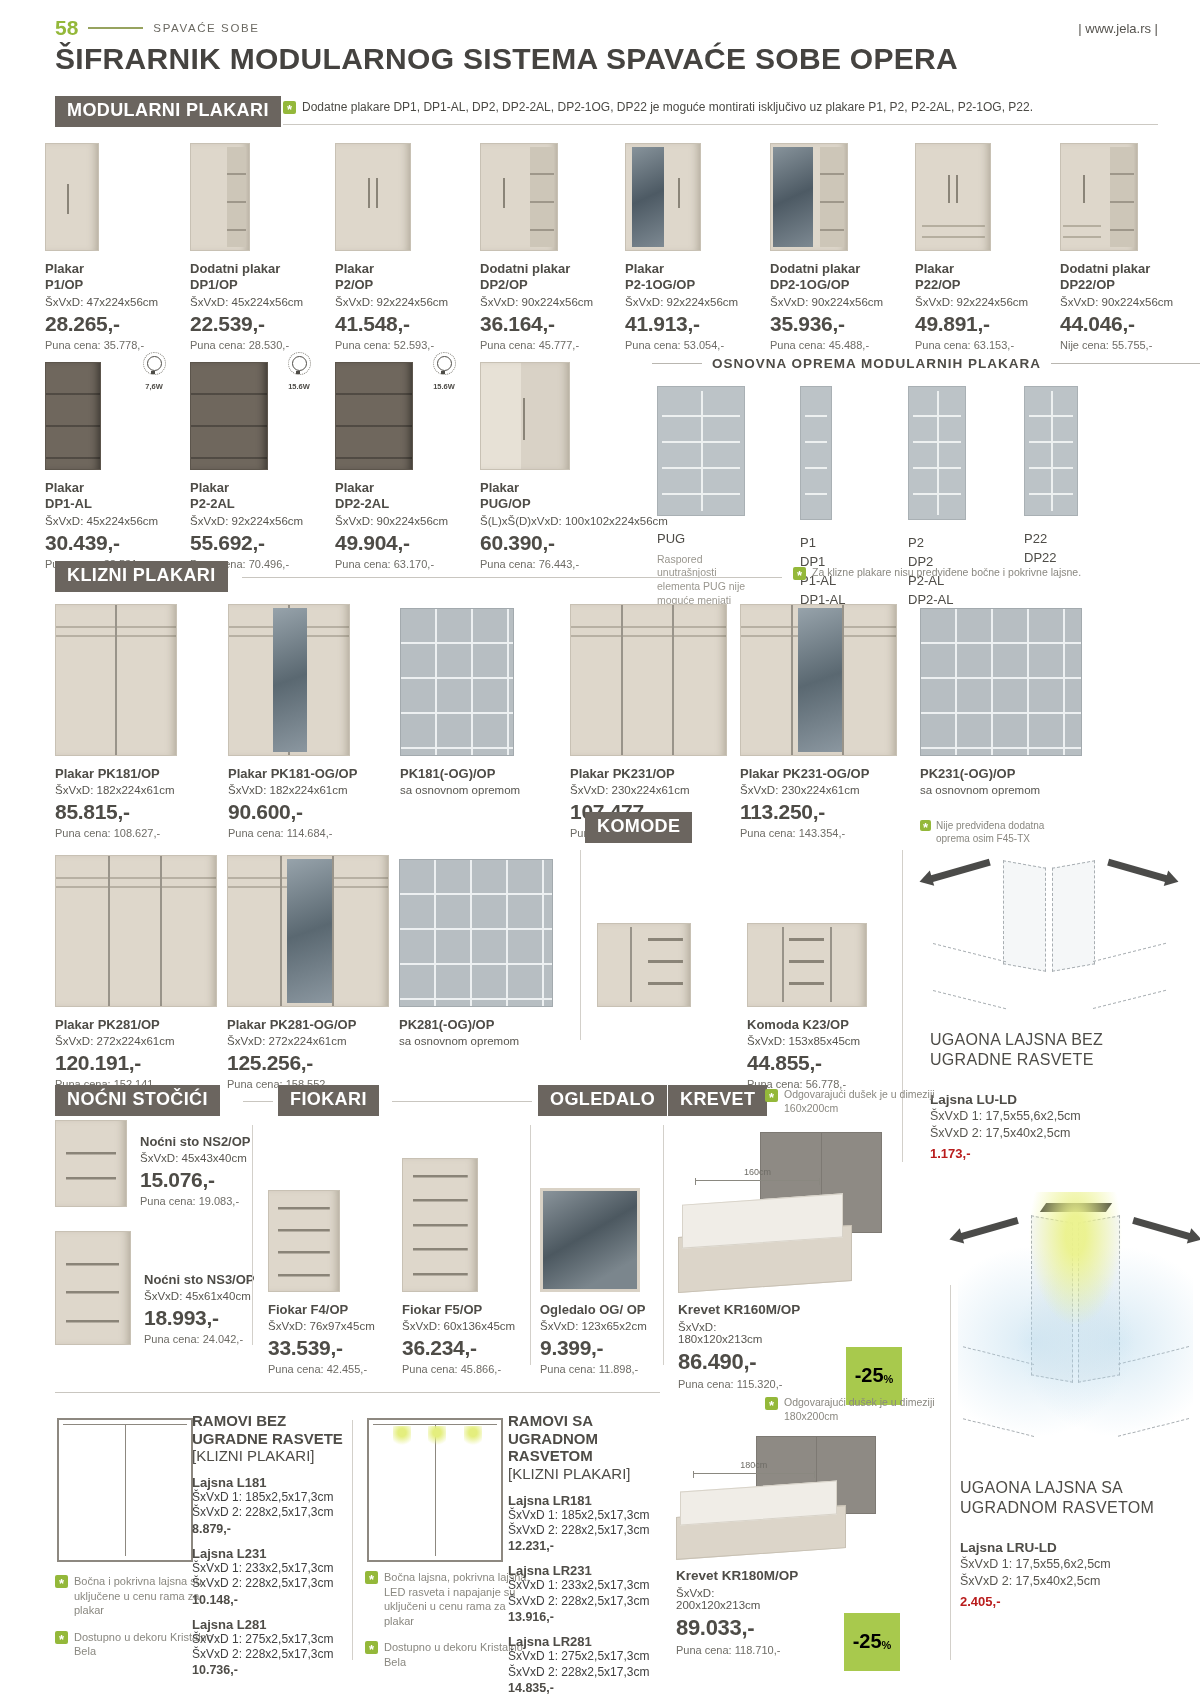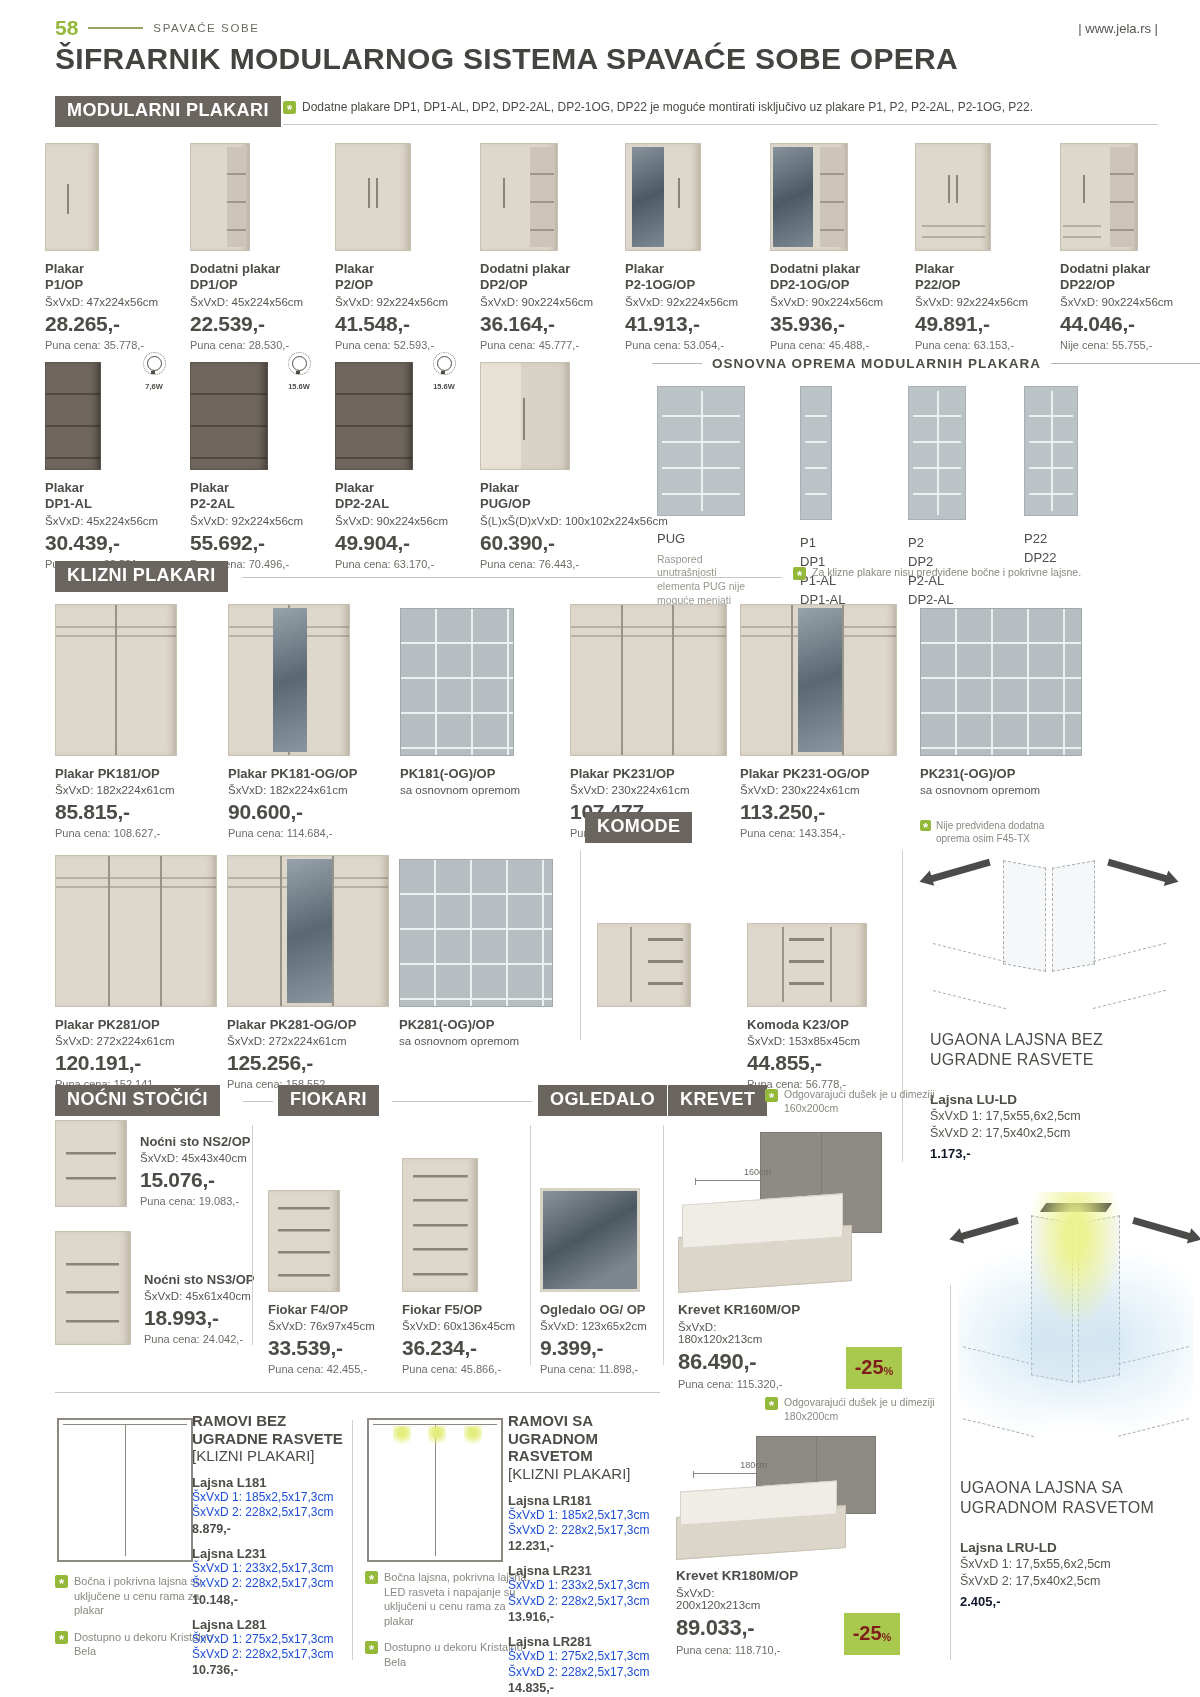--- a/index.html
+++ b/index.html
@@ -136,36 +136,36 @@
   .bedimg{position:relative;}
   .bed-head{position:absolute;right:5%;top:0;width:56%;height:62%;background:#8e8a84;border:1px solid #7d7973;}
   .bed-head::before{content:'';position:absolute;left:50%;top:0;bottom:0;width:1px;background:#7d7973;}
   .bed-base{position:absolute;left:0;bottom:3%;width:80%;height:34%;background:#dcd5c9;border:1px solid #c8c1b4;transform:skewY(-4deg);}
   .bed-matt{position:absolute;left:2%;bottom:31%;width:74%;height:26%;background:#f0ede7;border:1px solid #d8d3c9;transform:skewY(-4deg);}
   .bed-dim{position:absolute;left:8%;top:30%;width:58%;height:0;border-top:1px solid #8a8880;}
   .bed-dim::before,.bed-dim::after{content:'';position:absolute;top:-3px;width:1px;height:7px;background:#8a8880;}
   .bed-dim::before{left:0;} .bed-dim::after{right:0;}
   .bed-dim-label{position:absolute;left:50%;top:-14px;transform:translateX(-50%);font-size:9px;color:#6e6c66;}
   .pricerow{position:relative;margin-top:4px;padding-right:62px;}
-  .disc{position:absolute;right:0;top:-2px;width:56px;height:42px;background:#a8c94d;color:#7f1d1d;font-weight:bold;
+  .disc{position:absolute;right:0;top:-2px;width:56px;height:58px;background:#a8c94d;color:#000000;font-weight:bold;
         font-size:20px;display:flex;align-items:center;justify-content:center;}
   .disc .pct{font-size:11px;margin-top:6px;}
 
   
   .frame{position:absolute;border:2px solid #8d8880;background:#fff;}
   .frame::before{content:'';position:absolute;left:50%;top:4px;bottom:4px;width:1px;background:#8d8880;}
   .frame::after{content:'';position:absolute;left:4px;right:4px;top:4px;border-top:1px solid #8d8880;}
   .led-dot{position:absolute;top:6px;width:18px;height:22px;
     background:radial-gradient(circle at 50% 30%,#e4ee7e 0 4px,rgba(228,238,126,0) 70%);}
   .ramtext{position:absolute;display:flex;flex-direction:column;}
   .ram-title{font-weight:bold;font-size:15px;line-height:1.18;color:#4e4c47;}
   .ram-sub{font-size:15px;color:#4e4c47;line-height:1.18;}
   .laj{margin-top:10px;}
   .laj-name{font-weight:bold;font-size:13px;color:#4e4c47;}
-  .laj-dim{font-size:12px;color:#1d4ed8;line-height:1.28;white-space:nowrap;}
+  .laj-dim{font-size:12px;color:#404040;line-height:1.28;white-space:nowrap;}
   .laj-price{font-weight:bold;font-size:12.5px;color:#4e4c47;margin-top:1px;}
   .ram-notes{position:absolute;display:flex;flex-direction:column;gap:12px;}
   .ram-notes .gnote{font-size:11px;max-width:172px;}
 
   
   .corner{position:absolute;}
   .corner i{position:absolute;display:block;}
   .c-slab-l{left:31%;top:10%;width:17%;height:58%;background:#f5f7f8;border:1px dashed #a8aeb2;transform:skewY(10deg);}
   .c-slab-r{right:31%;top:10%;width:17%;height:58%;background:#f5f7f8;border:1px dashed #a8aeb2;transform:skewY(-10deg);}
   .c-floor-l{left:2%;top:60%;width:30%;height:26%;border-top:1px dashed #a8aeb2;border-bottom:1px dashed #a8aeb2;transform:skewY(14deg);}
@@ -178,21 +178,21 @@
     border-top:8px solid transparent;border-bottom:8px solid transparent;}
   .c-top{left:36%;top:4%;width:28%;height:9px;background:#3e3e3c;transform:skewX(-35deg);}
   .corner.led::after{content:'';position:absolute;inset:0;pointer-events:none;
     background:radial-gradient(ellipse at 50% 16%,rgba(235,242,140,.95) 0 6%,rgba(235,242,140,0) 28%),
     radial-gradient(ellipse at 32% 55%,rgba(180,215,235,.5),transparent 45%),
     radial-gradient(ellipse at 68% 55%,rgba(180,215,235,.5),transparent 45%);}
 
   .ug-title{position:absolute;font-size:16px;color:#4e4c47;line-height:1.22;letter-spacing:.3px;}
   .ug-name{font-weight:bold;font-size:13.5px;color:#4e4c47;}
   .ug-dim{font-size:12.5px;color:#57554f;line-height:1.3;white-space:nowrap;}
-  .ug-price{font-weight:bold;font-size:13px;color:#0f172a;margin-top:3px;}
+  .ug-price{font-weight:bold;font-size:13px;color:#b91c1c;margin-top:3px;}
   .ug-block{position:absolute;display:flex;flex-direction:column;gap:1px;}
 </style>
 </head>
 <body>
 
 <div class="page">
 
   <div class="hdr">
     <span class="pagenum">58</span>
     <span class="hdr-rule"></span>

